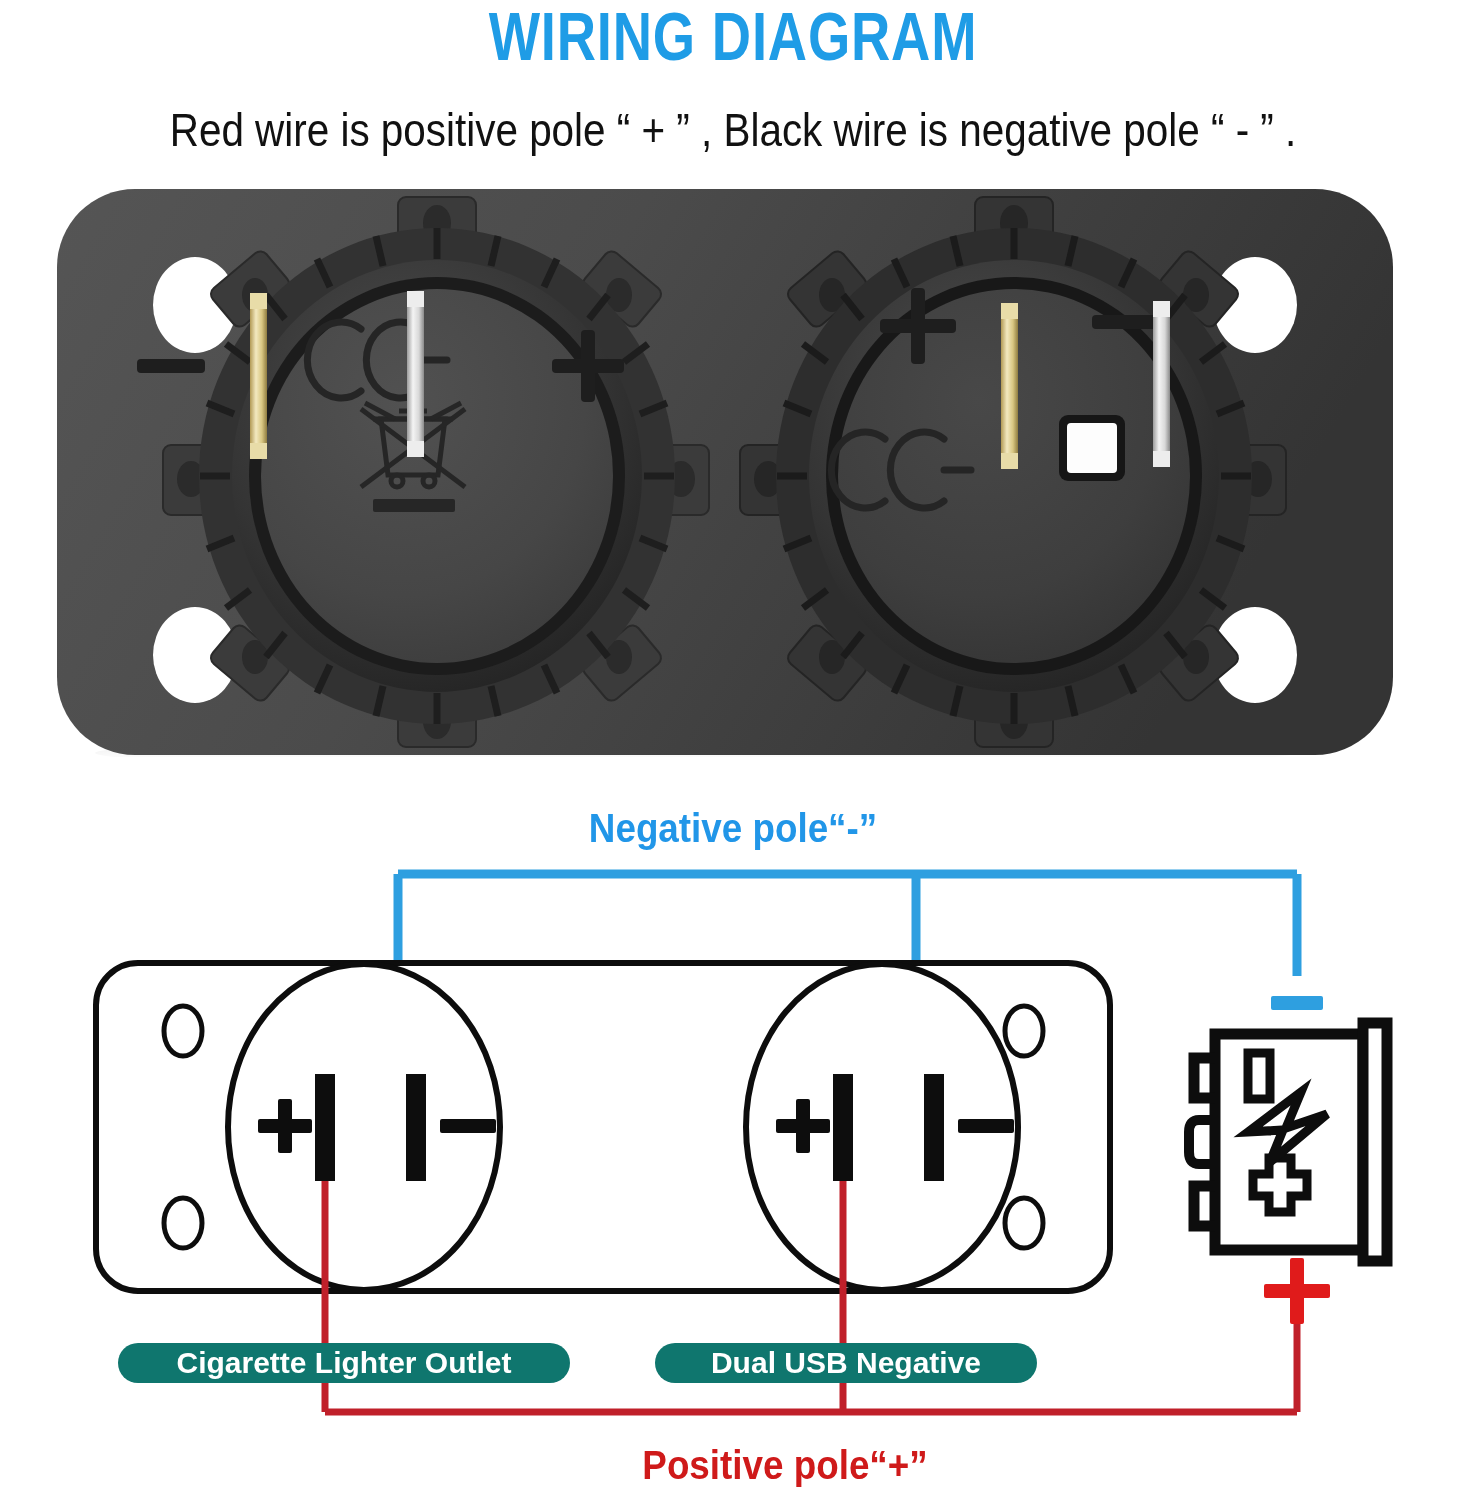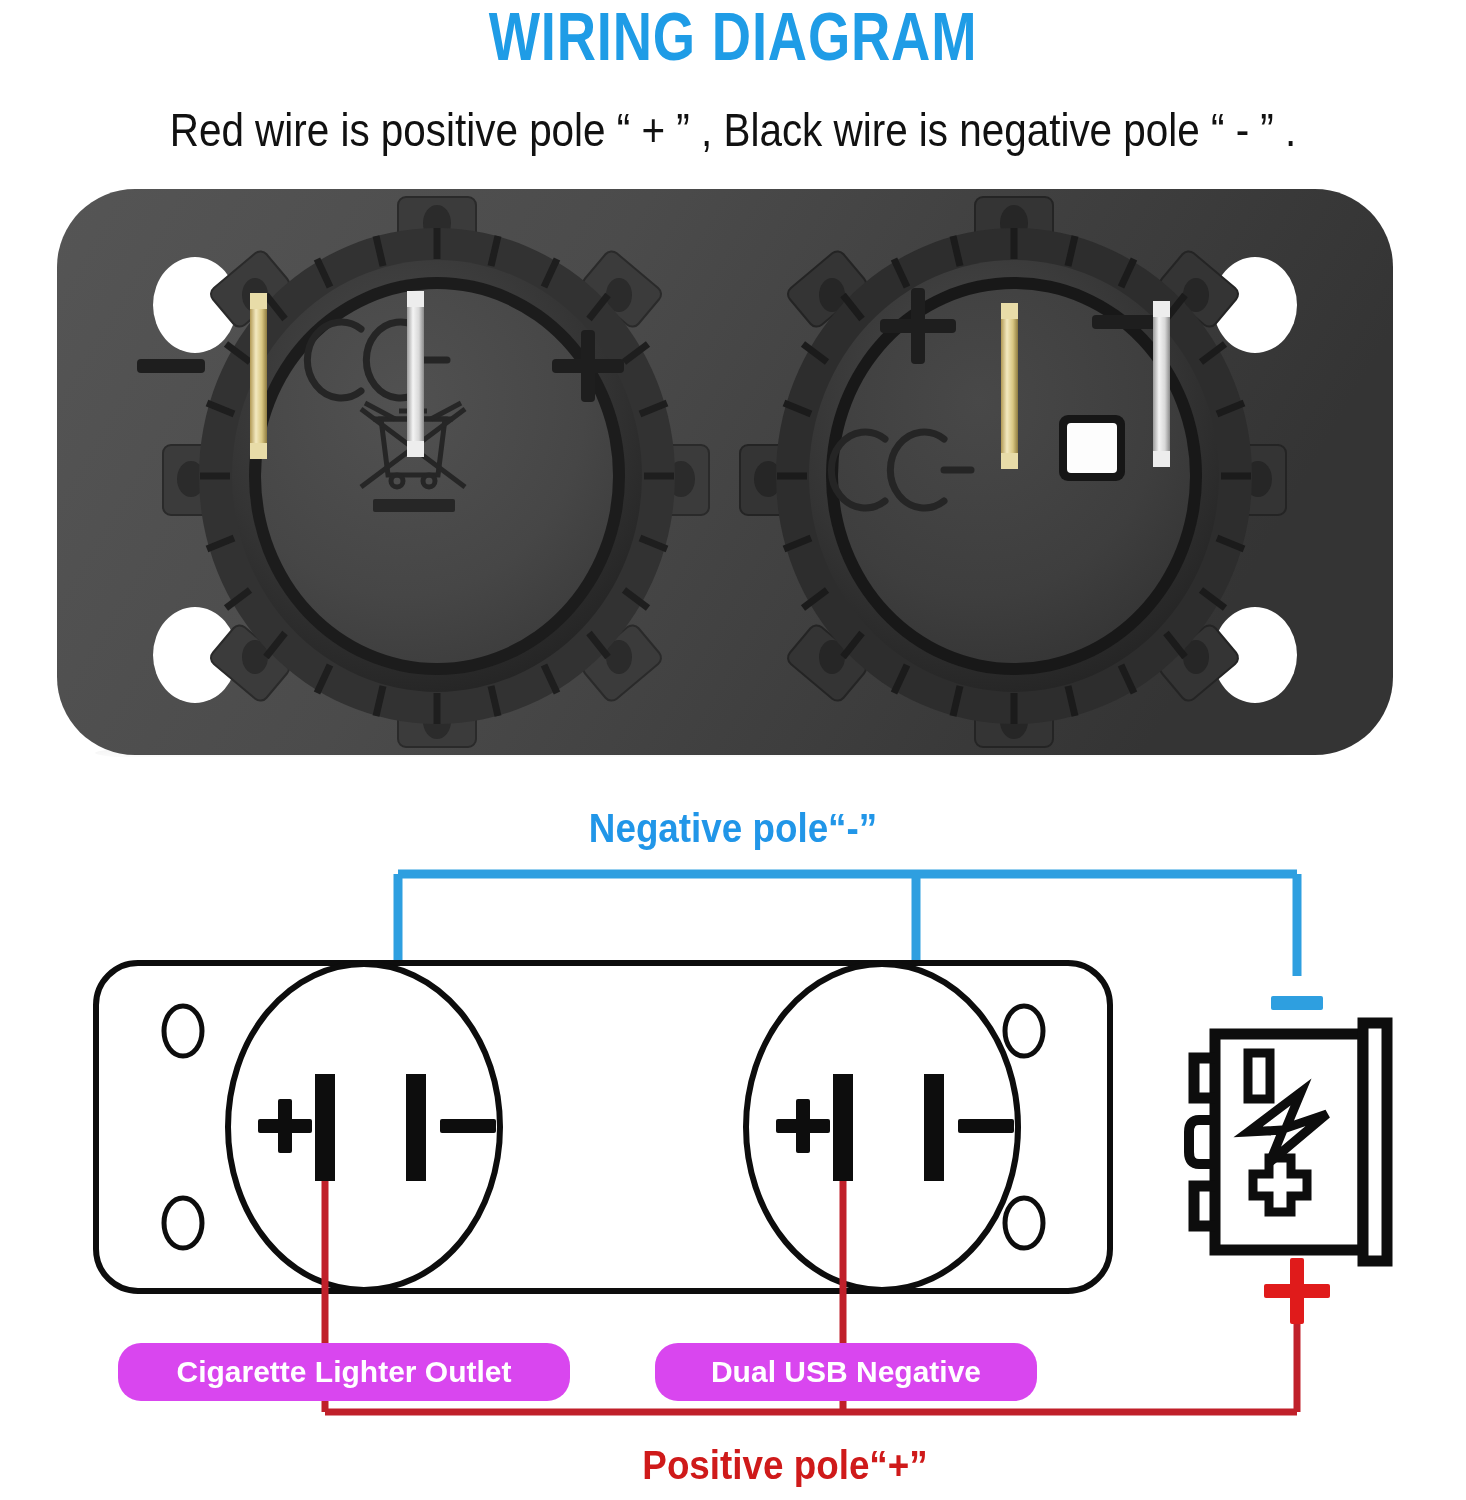--- a/index.html
+++ b/index.html
@@ -98,23 +98,23 @@
     color: #cf1a1a;
     font-weight: bold;
     font-size: 40px;
     transform: scaleX(0.92);
     transform-origin: center top;
     white-space: nowrap;
   }
 
   .badge {
     position: absolute;
-    height: 58px;
+    height: 40px;
     border-radius: 23px;
-    background: #d946ef;
+    background: #0f766e;
     color: #ffffff;
     font-weight: bold;
     font-size: 30px;
     display: flex;
     align-items: center;
     justify-content: center;
     letter-spacing: 0px;
     white-space: nowrap;
     z-index: 3;
   }

